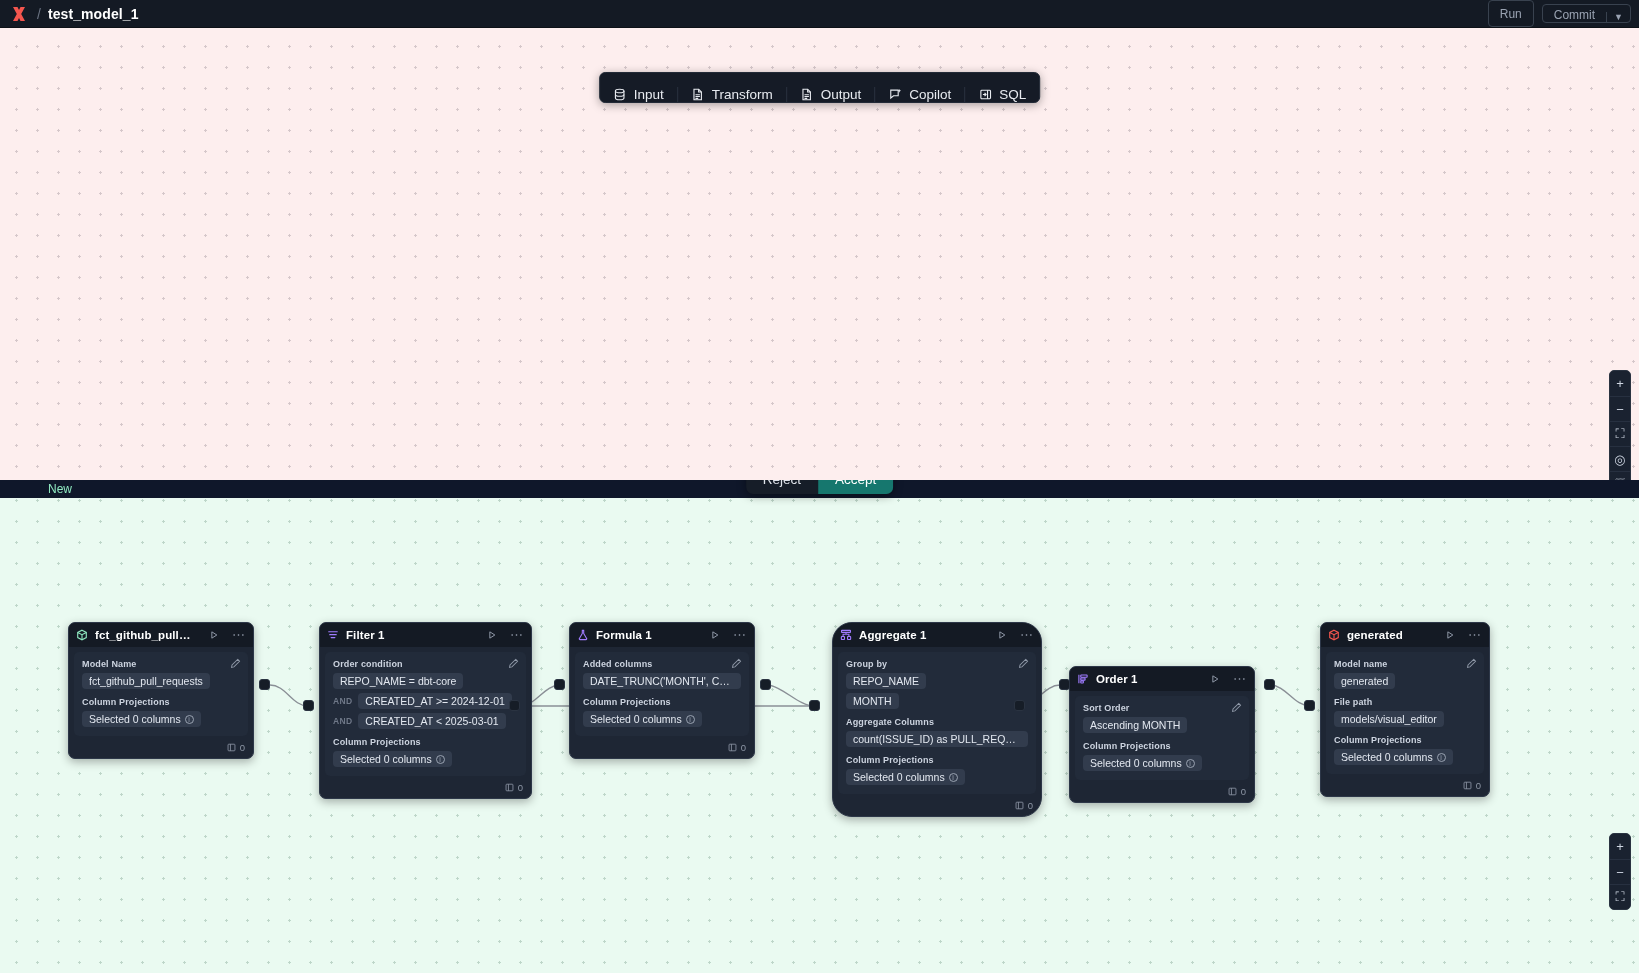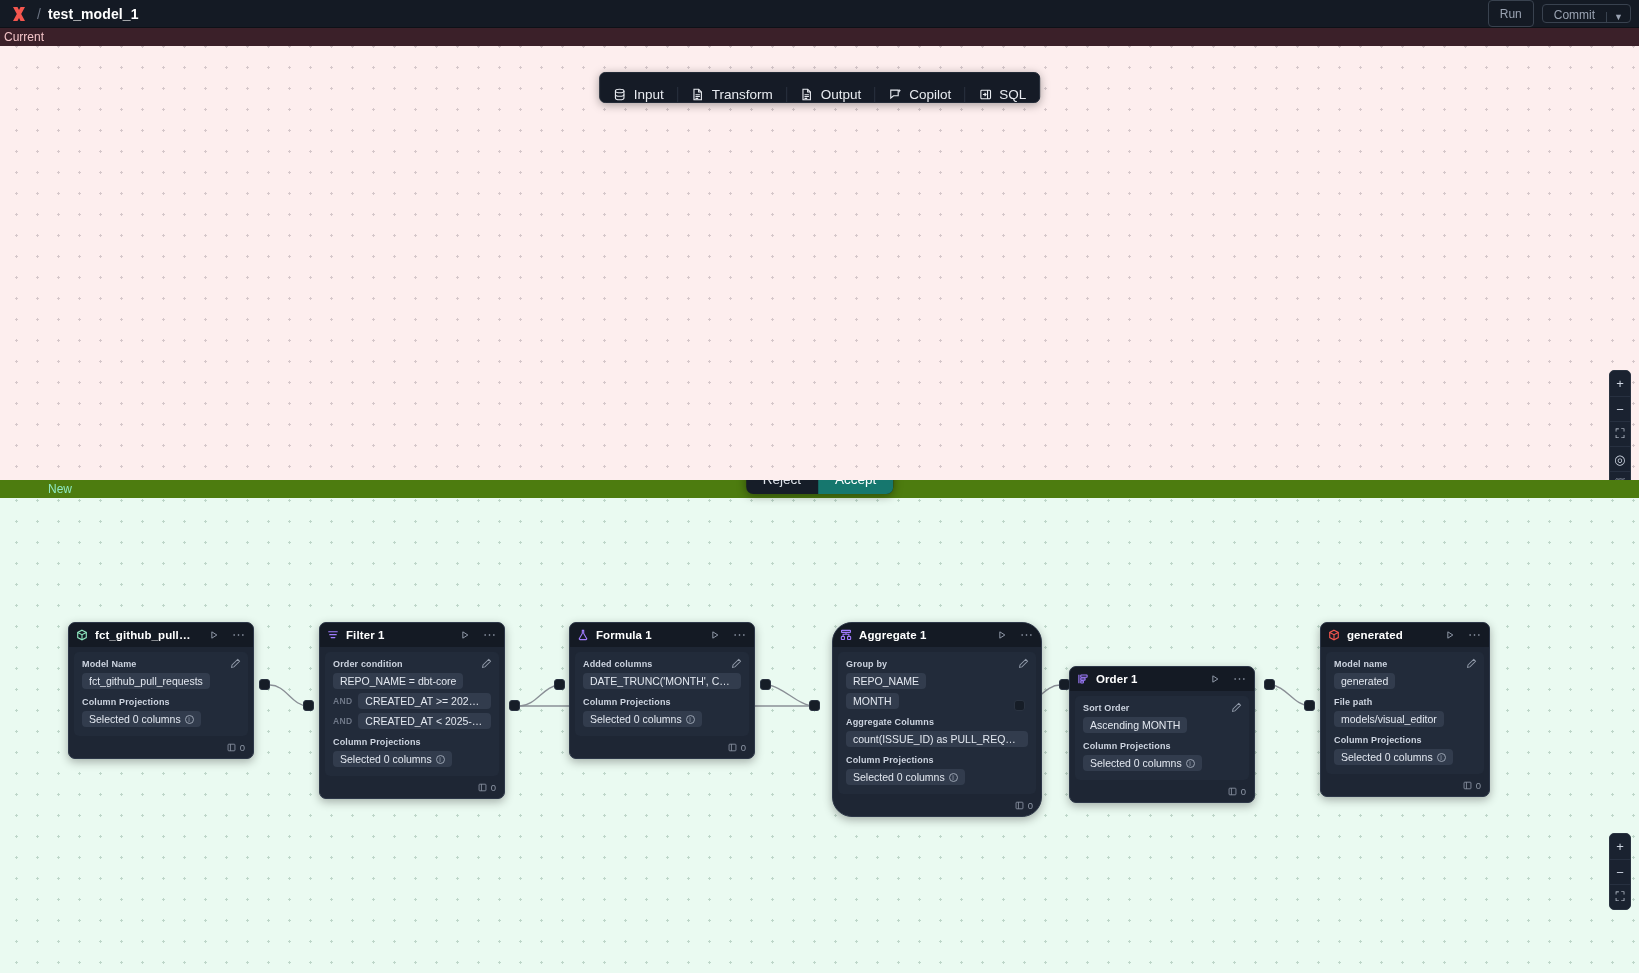--- a/index.html
+++ b/index.html
@@ -51,21 +51,21 @@
     background-size:21px 21px; background-position:6px 10px;
     pointer-events:none;
   }
 
   .band{
     position:absolute; left:0; top:0; width:100%; height:18px;
     display:flex; align-items:center; padding-left:4px;
     font-size:12px; font-weight:400; z-index:12;
   }
   .band-current{ background:#3b2029; color:#f3c4c8; }
-  .band-new{ background:#4d7c0f; color:#8fe8c0;padding-left:48px; }
+  .band-new{ background:#0f172a; color:#8fe8c0;padding-left:48px; }
 
   
   .toolbar{
     position:absolute; left:50%; transform:translateX(-50%); top:44px;
     height:31px; background:#151b26; border:1px solid #222a37; border-radius:6px;
     display:flex; align-items:flex-end; z-index:30;
     box-shadow:0 2px 10px rgba(0,0,0,.35);
   }
   .tb-item{
     display:flex; align-items:center; gap:7px; padding:0 13px;
@@ -167,23 +167,20 @@
     <div class="btn-outline">Run</div>
     <div class="split">
       <div class="seg">Commit</div>
       <div class="seg caret">▼</div>
     </div>
   </div>
 </div>
 
 <div class="panel panel-current">
   <div class="dots"></div>
-  <div class="band band-current">
-    <span>Current</span>
-  </div>
 
   <div class="toolbar">
     <div class="tb-item">
       <span class="tb-ico">
         <svg width="13" height="13" viewBox="0 0 14 14" fill="none" stroke="#e8ebf0" stroke-width="1.2">
           <ellipse cx="7" cy="3.2" rx="4.6" ry="1.9"></ellipse>
           <path d="M2.4 3.2 v7.6 c0 1.05 2.06 1.9 4.6 1.9 s4.6-.85 4.6-1.9 V3.2"></path>
           <path d="M2.4 7 c0 1.05 2.06 1.9 4.6 1.9 s4.6-.85 4.6-1.9"></path>
         </svg>
       </span>
@@ -315,21 +312,21 @@
         <div class="node-foot">
           <span class="foot-ico">
             <svg width="9" height="9" viewBox="0 0 12 12" fill="none" stroke="#8e97a6" stroke-width="1.1">
               <rect x="1.4" y="1.6" width="9.2" height="8.8" rx="1"></rect>
               <path d="M4.6 1.6 v8.8"></path>
             </svg>
           </span>
           <span>0</span>
         </div>
       </div>
-      <div class="node" style="left: 319px; top: 142px; width: 186px;">
+      <div class="node" style="left: 319px; top: 142px; width: 213px;">
         <div class="node-head">
           <span class="hicon">
             <svg width="12" height="12" viewBox="0 0 14 14" fill="none" stroke="#a07cff" stroke-width="1.3" stroke-linecap="round">
               <path d="M2 3.2h10M3.2 6.6h7.6M4.8 10h4.4"></path>
             </svg>
           </span>
           <span class="ttl">Filter 1</span>
           <span class="sp"></span>
           <span class="run-ico">
             <svg width="10" height="10" viewBox="0 0 12 12" fill="none" stroke="#8e97a6" stroke-width="1.2">

